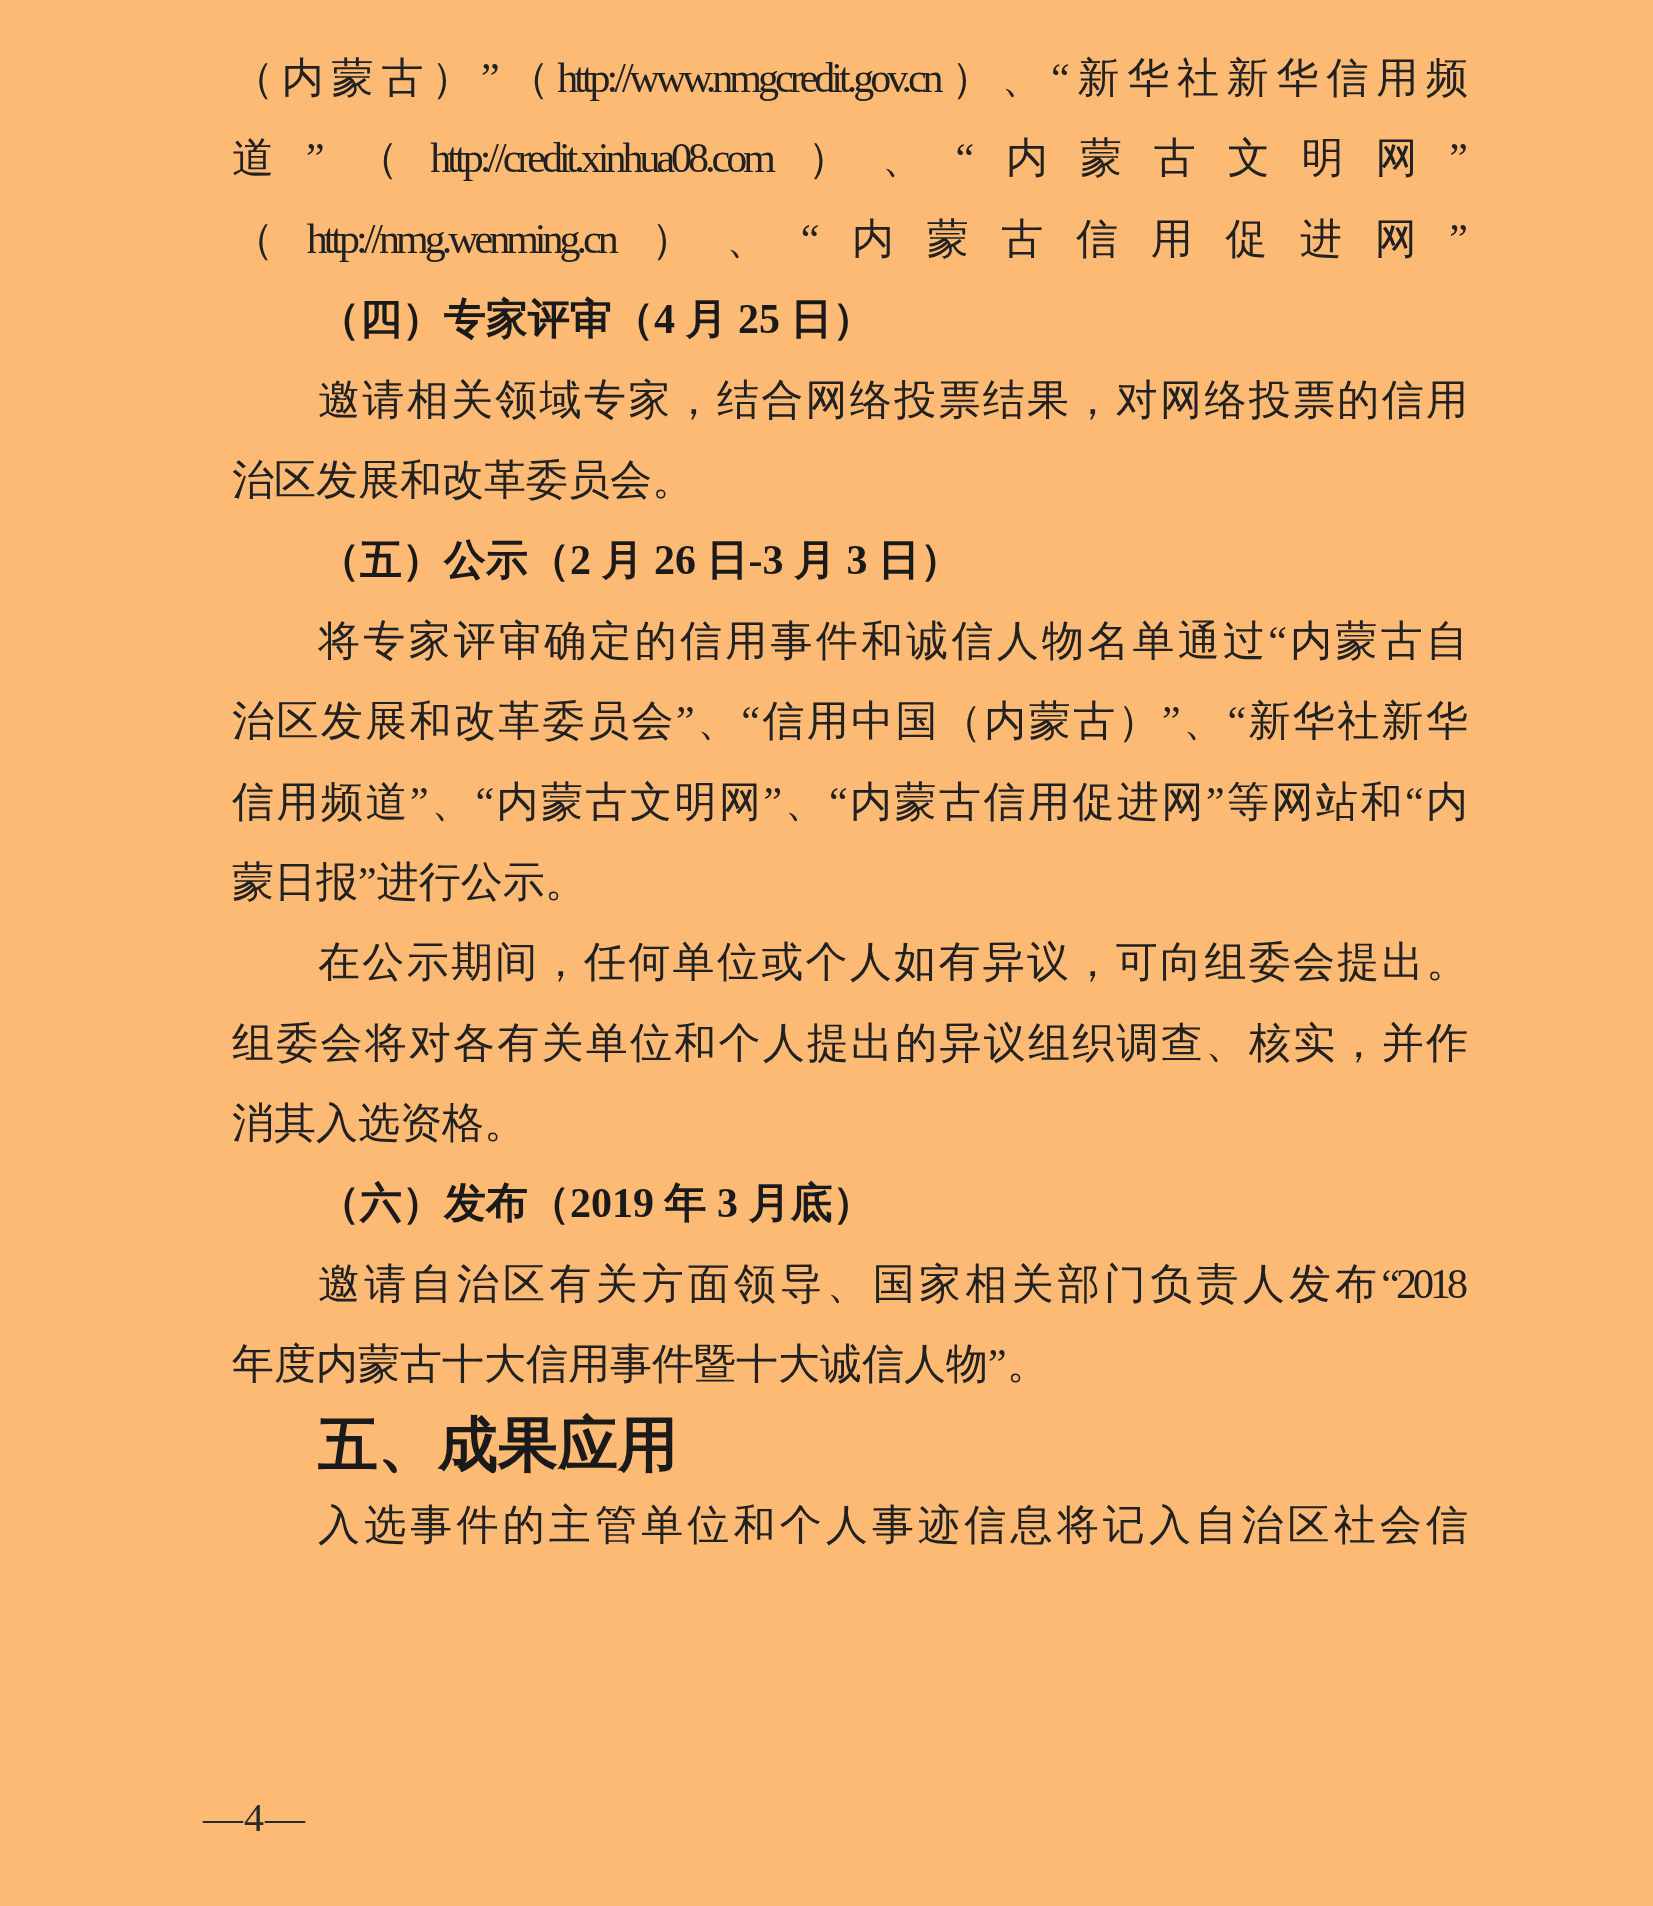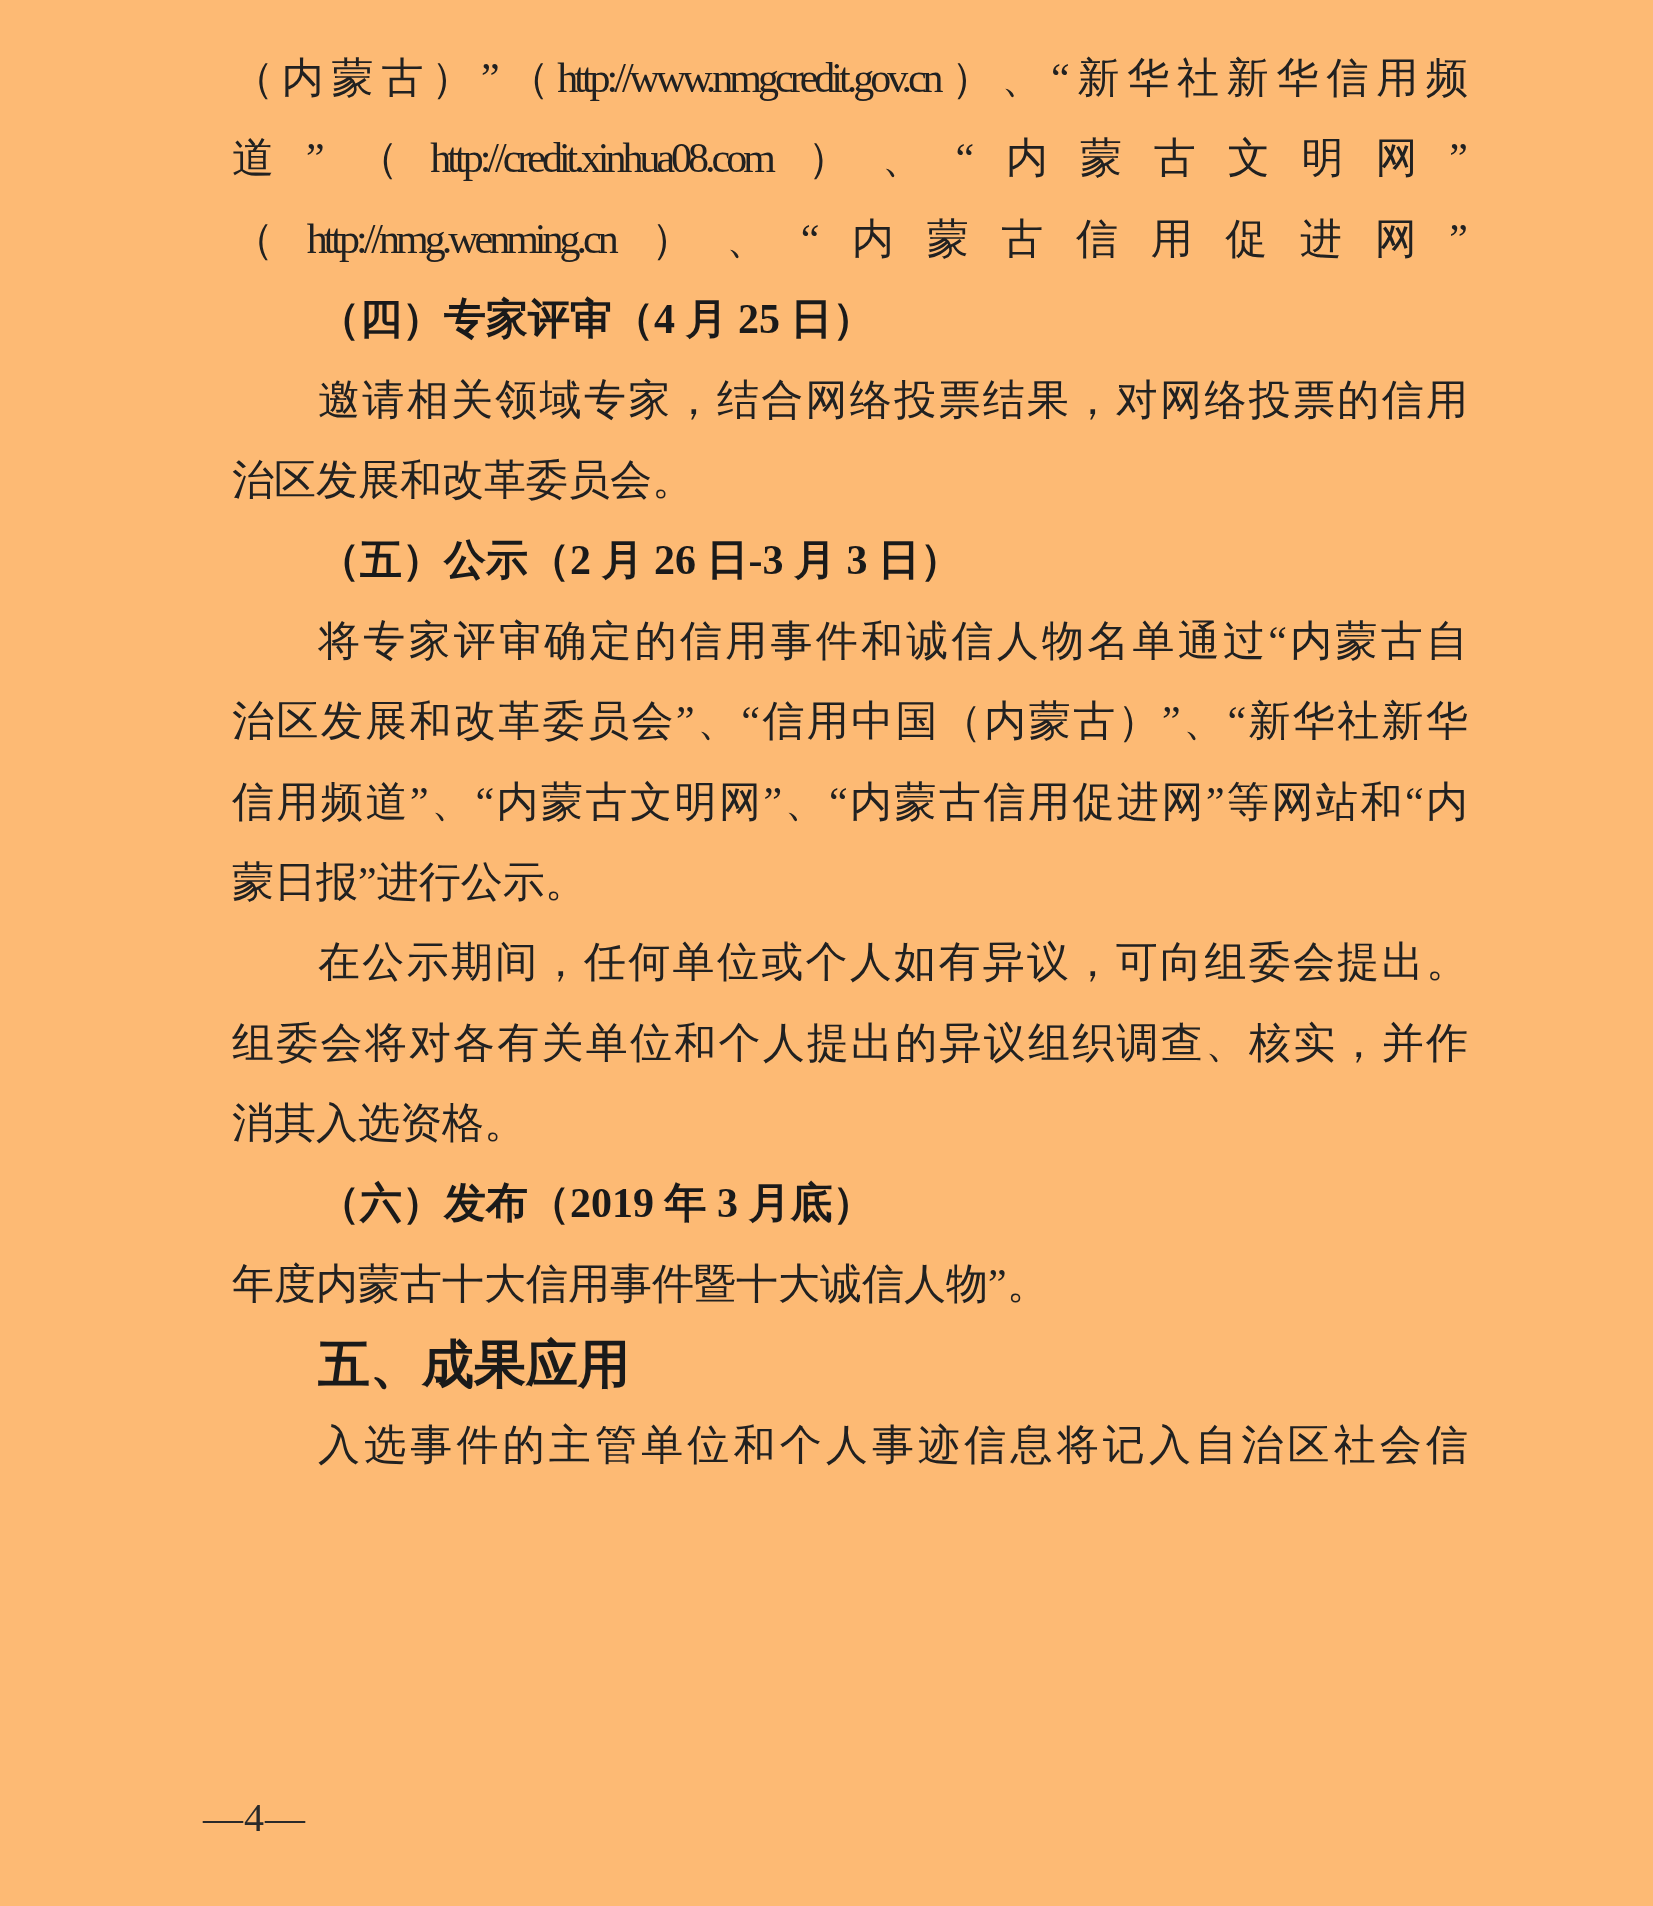--- a/index.html
+++ b/index.html
@@ -42,21 +42,21 @@
   .line.indent { text-indent: 86px; }
   
   .line.heading-kai {
     font-weight: bold;
     color: #1a1a1a;
   }
   
   .line.heading-hei {
     font-family: "Liberation Sans", "DejaVu Sans", sans-serif;
     font-weight: bold;
-    font-size: 52px;
+    font-size: 60px;
     color: #1a1a1a;
   }
   .page-number {
     position: absolute;
     left: 203px;
     top: 1792px;
     height: 52px;
     line-height: 52px;
     font-size: 40px;
     color: #2a2a2a;
@@ -77,18 +77,19 @@
       <div class="line body">治区发展和改革委员会。</div>
       <div class="line heading-kai indent">（五）公示（2 月 26 日-3 月 3 日）</div>
       <div class="line body indent justify">将专家评审确定的信用事件和诚信人物名单通过“内蒙古自</div>
       <div class="line body justify">治区发展和改革委员会”、“信用中国（内蒙古）”、“新华社新华</div>
       <div class="line body justify">信用频道”、“内蒙古文明网”、“内蒙古信用促进网”等网站和“内</div>
       <div class="line body">蒙日报”进行公示。</div>
       <div class="line body indent justify">在公示期间，任何单位或个人如有异议，可向组委会提出。</div>
       <div class="line body justify">组委会将对各有关单位和个人提出的异议组织调查、核实，并作</div>
       <div class="line body">消其入选资格。</div>
       <div class="line heading-kai indent">（六）发布（2019 年 3 月底）</div>
+      <div class="line body indent justify">邀请自治区有关方面领导、国家相关部门负责人发布“2018</div>
       <div class="line body">年度内蒙古十大信用事件暨十大诚信人物”。</div>
       <div class="line heading-hei indent">五、成果应用</div>
       <div class="line body indent justify">入选事件的主管单位和个人事迹信息将记入自治区社会信</div>
     </div>
   <div class="page-number">—4—</div>
 </div>
 
 </body></html>

